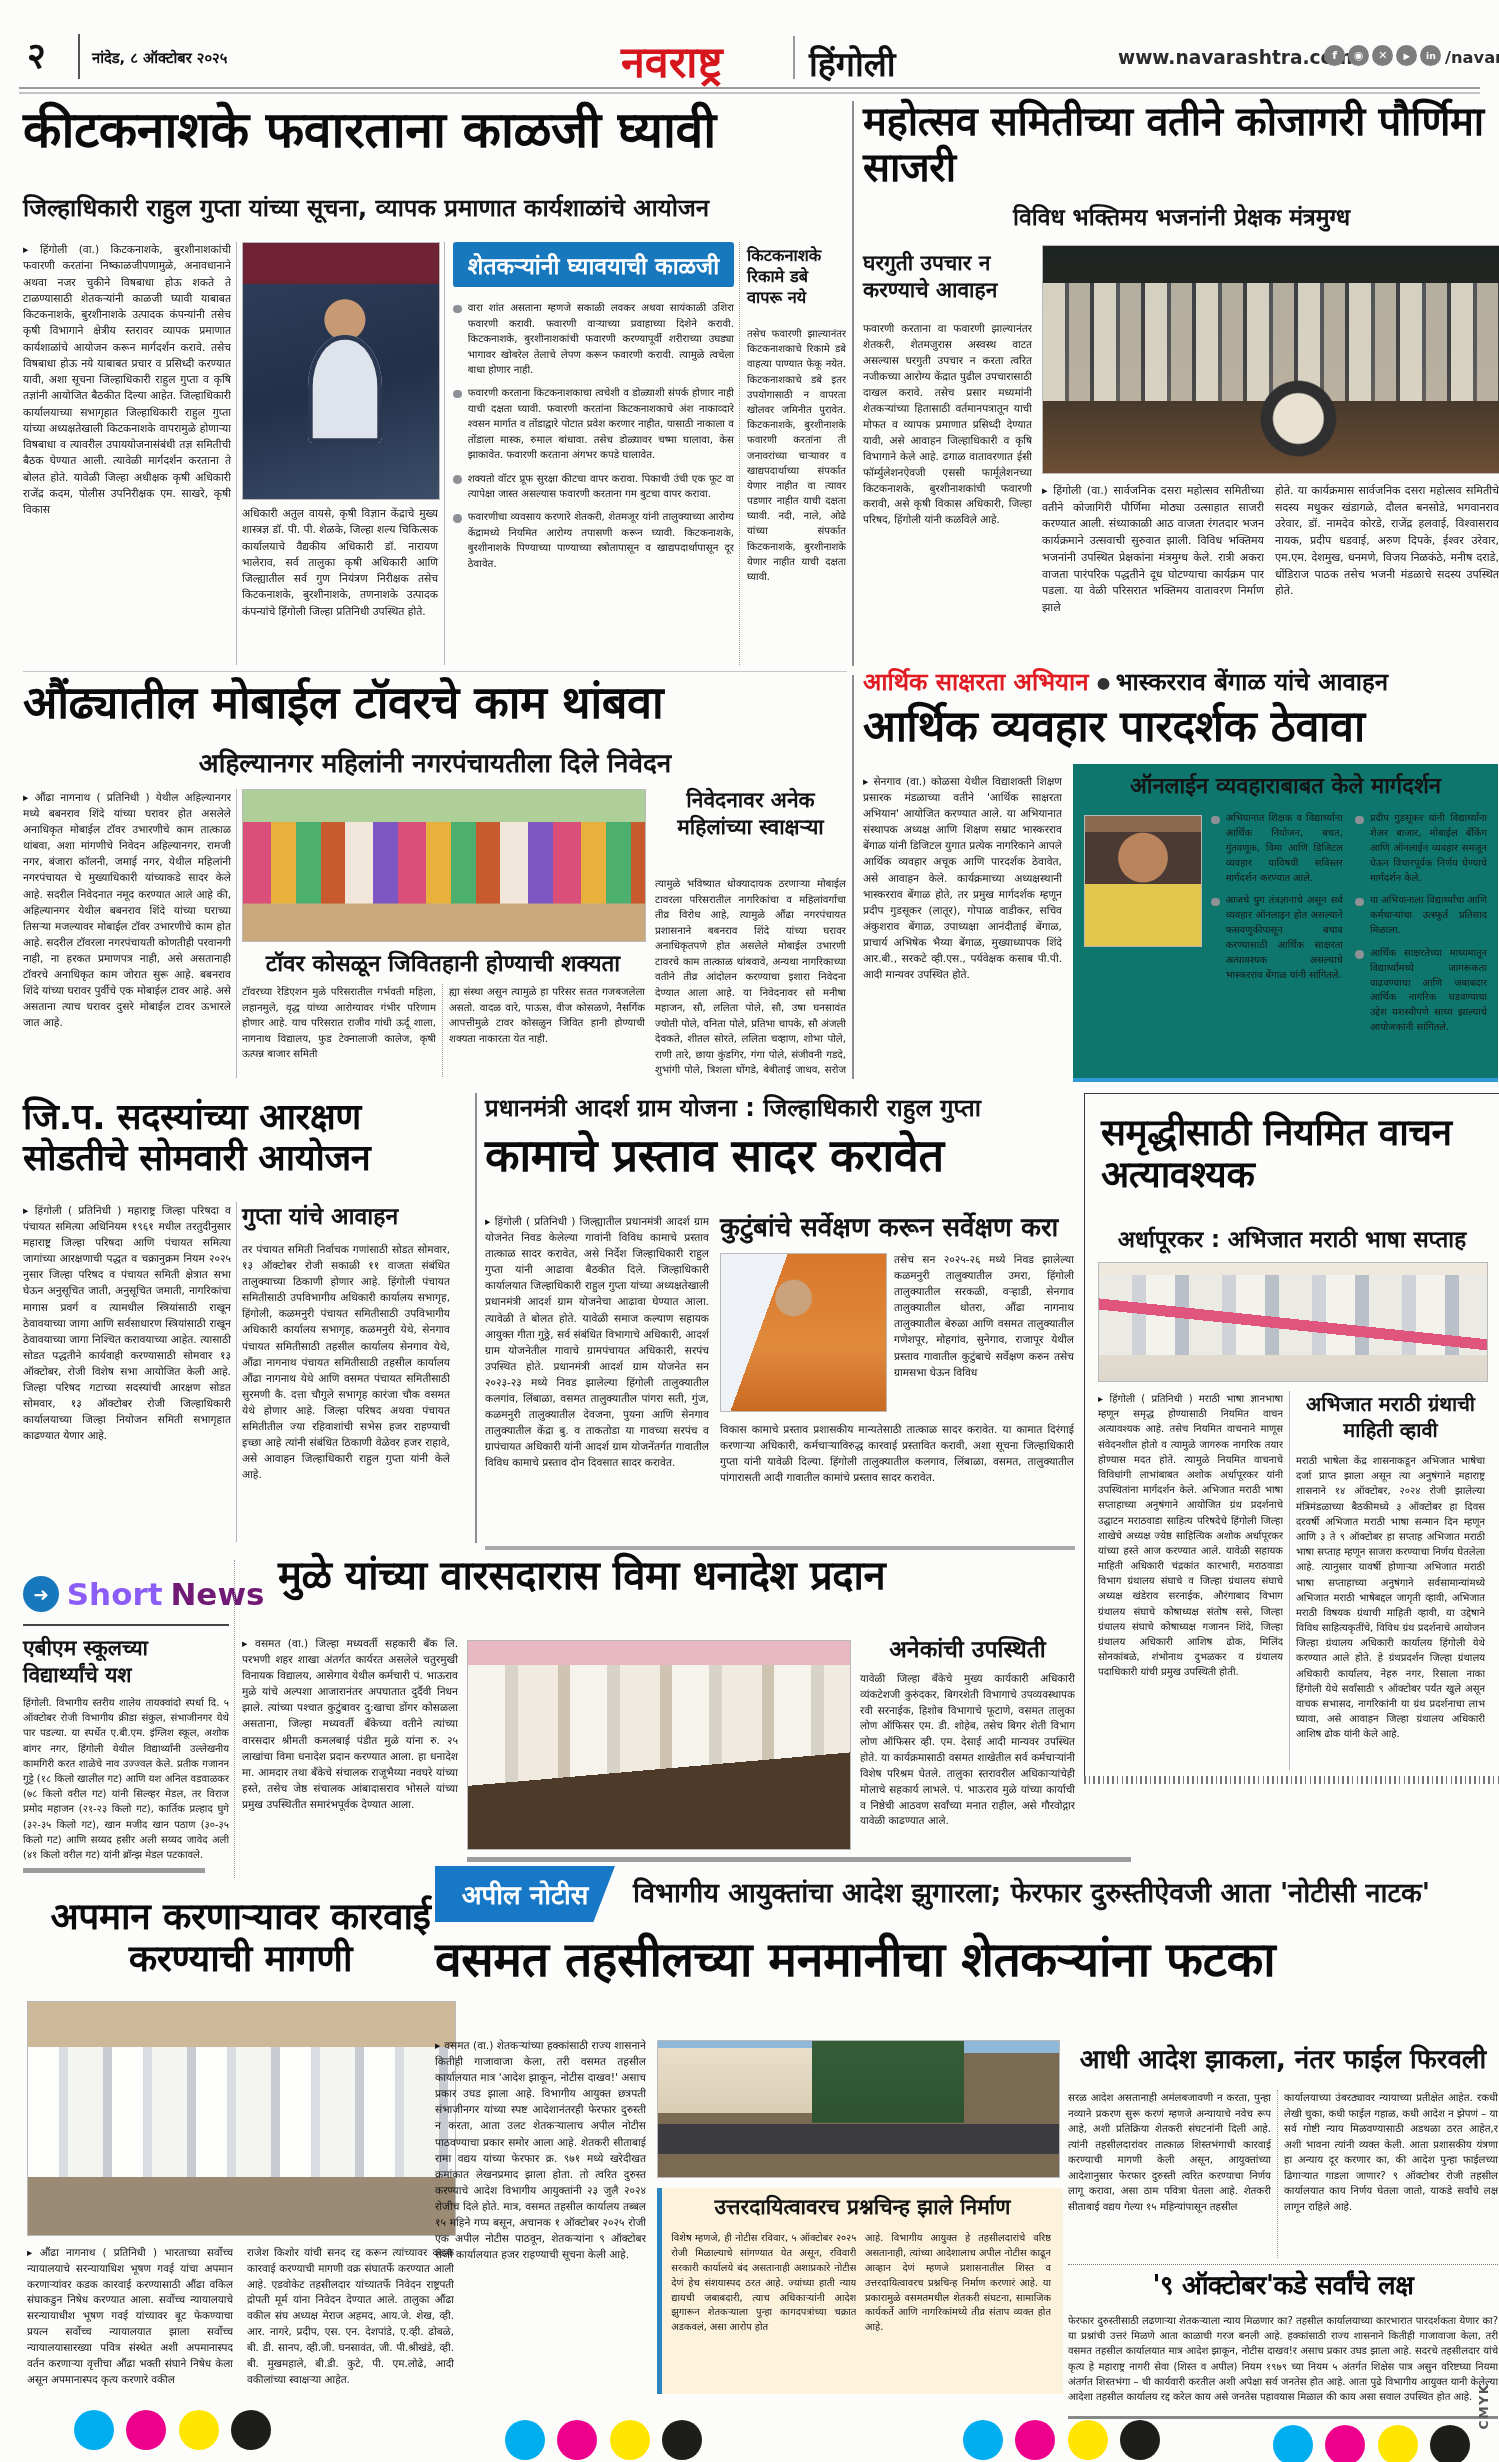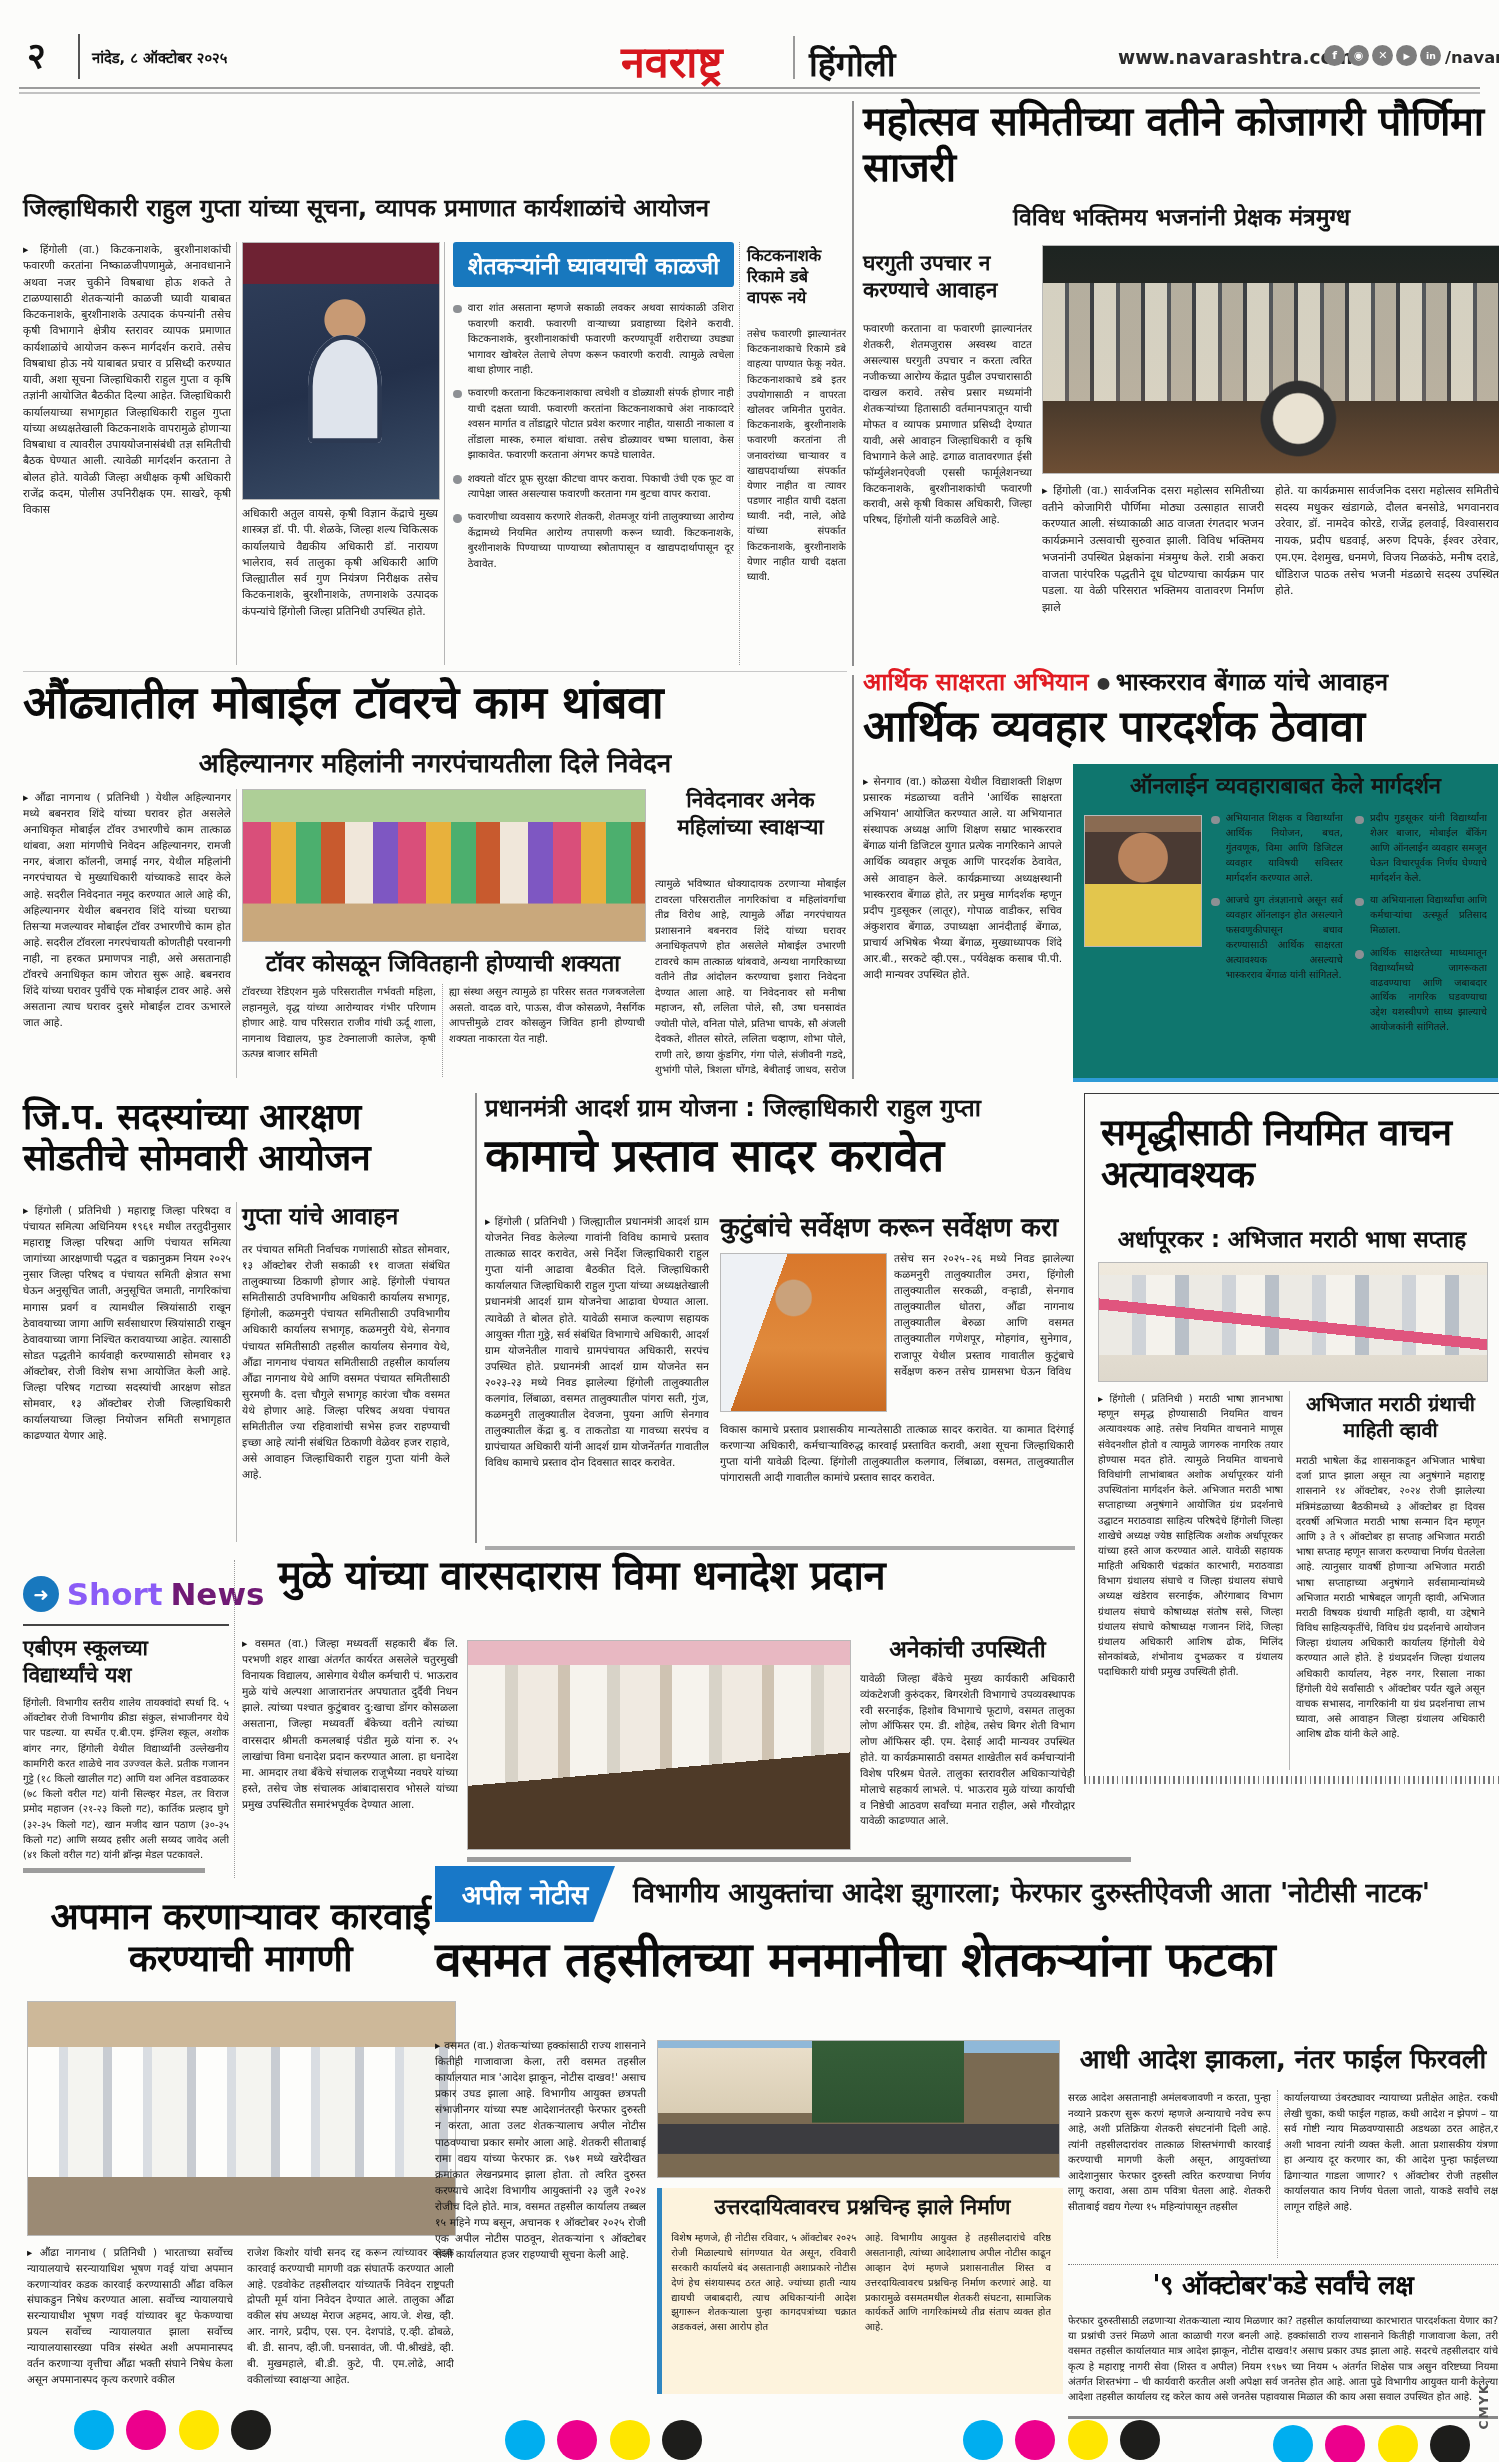--- a/index.html
+++ b/index.html
@@ -57,20 +57,21 @@
     <span class="soc">◉</span>
     <span class="soc">✕</span>
     <span class="soc" style="font-size:8.5px;">▶</span>
     <span class="soc" style="font-size:9.3px;">in</span>
   </div>
   <div class="abs" style="left:1445px;top:48px;font-size:16.3px;font-weight:700;color:#2c2c2c;">/navarashtra</div>
 
   <div class="hrule" style="left:19.4px;top:87px;width:1461px;height:2.3px;"></div>
   <div class="hrule" style="left:19.4px;top:92px;width:1461px;height:1.6px;background:#c2c2c2;"></div>
 
+  <div class="abs hl" style="left:23px;top:102px;width:824px;font-size:50px;">कीटकनाशके फवारताना काळजी घ्यावी</div>
   <div class="abs sub" style="left:23px;top:193px;width:824px;font-size:24px;">जिल्हाधिकारी राहुल गुप्ता यांच्या सूचना, व्यापक प्रमाणात कार्यशाळांचे आयोजन</div>
 
   <div class="abs just lede" style="left:23px;top:242px;width:208px;height:423px;font-size:10.7px;">हिंगोली (वा.) किटकनाशके, बुरशीनाशकांची फवारणी करतांना निष्काळजीपणामुळे, अनावधानाने अथवा नजर चुकीने विषबाधा होऊ शकते ते टाळण्यासाठी शेतकऱ्यांनी काळजी घ्यावी याबाबत किटकनाशके, बुरशीनाशके उत्पादक कंपन्यांनी तसेच कृषी विभागाने क्षेत्रीय स्तरावर व्यापक प्रमाणात कार्यशाळांचे आयोजन करून मार्गदर्शन करावे. तसेच विषबाधा होऊ नये याबाबत प्रचार व प्रसिध्दी करण्यात यावी, अशा सूचना जिल्हाधिकारी राहुल गुप्ता व कृषि तज्ञांनी आयोजित बैठकीत दिल्या आहेत. जिल्हाधिकारी कार्यालयाच्या सभागृहात जिल्हाधिकारी राहुल गुप्ता यांच्या अध्यक्षतेखाली किटकनाशके वापरामुळे होणाऱ्या विषबाधा व त्यावरील उपाययोजनासंबंधी तज्ञ समितीची बैठक घेण्यात आली. त्यावेळी मार्गदर्शन करताना ते बोलत होते. यावेळी जिल्हा अधीक्षक कृषी अधिकारी राजेंद्र कदम, पोलीस उपनिरीक्षक एम. साखरे, कृषी विकास</div>
   <div class="vr" style="left:236px;top:242px;height:423px;"></div>
 
   <div class="ph ph-collector" style="left:242px;top:242px;width:196px;height:256px;"></div>
   <div class="abs just" style="left:242px;top:506px;width:196px;height:159px;font-size:10.7px;">अधिकारी अतुल वायसे, कृषी विज्ञान केंद्राचे मुख्य शास्त्रज्ञ डॉ. पी. पी. शेळके, जिल्हा शल्य चिकित्सक कार्यालयाचे वैद्यकीय अधिकारी डॉ. नारायण भालेराव, सर्व तालुका कृषी अधिकारी आणि जिल्ह्यातील सर्व गुण नियंत्रण निरीक्षक तसेच किटकनाशके, बुरशीनाशके, तणनाशके उत्पादक कंपन्यांचे हिंगोली जिल्हा प्रतिनिधी उपस्थित होते.</div>
   <div class="vr" style="left:444px;top:242px;height:423px;"></div>
 
   <div class="abs bluebar" style="left:453px;top:242px;width:281px;height:45px;font-size:23px;">शेतकऱ्यांनी घ्यावयाची काळजी</div>
@@ -170,21 +171,21 @@
   <div class="vr" style="left:236px;top:1202px;height:340px;"></div>
   <div class="abs sub" style="left:242px;top:1202px;width:208px;font-size:23px;">गुप्ता यांचे आवाहन</div>
   <div class="abs just" style="left:242px;top:1241px;width:208px;height:301px;font-size:10.6px;">तर पंचायत समिती निर्वाचक गणांसाठी सोडत सोमवार, १३ ऑक्टोबर रोजी सकाळी ११ वाजता संबंधित तालुक्याच्या ठिकाणी होणार आहे. हिंगोली पंचायत समितीसाठी उपविभागीय अधिकारी कार्यालय सभागृह, हिंगोली, कळमनुरी पंचायत समितीसाठी उपविभागीय अधिकारी कार्यालय सभागृह, कळमनुरी येथे, सेनगाव पंचायत समितीसाठी तहसील कार्यालय सेनगाव येथे, औंढा नागनाथ पंचायत समितीसाठी तहसील कार्यालय औंढा नागनाथ येथे आणि वसमत पंचायत समितीसाठी सुरमणी कै. दत्ता चौगुले सभागृह कारंजा चौक वसमत येथे होणार आहे. जिल्हा परिषद अथवा पंचायत समितीतील ज्या रहिवाशांची सभेस हजर राहण्याची इच्छा आहे त्यांनी संबंधित ठिकाणी वेळेवर हजर राहावे, असे आवाहन जिल्हाधिकारी राहुल गुप्ता यांनी केले आहे.</div>
   <div class="vr" style="left:475px;top:1093px;height:450px;background:#8e8e8e;width:1.6px;"></div>
 
   <div class="abs sub" style="left:485px;top:1093px;width:590px;font-size:24px;">प्रधानमंत्री आदर्श ग्राम योजना : जिल्हाधिकारी राहुल गुप्ता</div>
   <div class="abs hl" style="left:485px;top:1130px;width:590px;font-size:45px;">कामाचे प्रस्ताव सादर करावेत</div>
   <div class="abs just lede" style="left:485px;top:1213px;width:224px;height:329px;font-size:10.6px;">हिंगोली ( प्रतिनिधी ) जिल्ह्यातील प्रधानमंत्री आदर्श ग्राम योजनेत निवड केलेल्या गावांनी विविध कामाचे प्रस्ताव तात्काळ सादर करावेत, असे निर्देश जिल्हाधिकारी राहुल गुप्ता यांनी आढावा बैठकीत दिले. जिल्हाधिकारी कार्यालयात जिल्हाधिकारी राहुल गुप्ता यांच्या अध्यक्षतेखाली प्रधानमंत्री आदर्श ग्राम योजनेचा आढावा घेण्यात आला. त्यावेळी ते बोलत होते. यावेळी समाज कल्याण सहायक आयुक्त गीता गुठ्ठे, सर्व संबंधित विभागाचे अधिकारी, आदर्श ग्राम योजनेतील गावाचे ग्रामपंचायत अधिकारी, सरपंच उपस्थित होते. प्रधानमंत्री आदर्श ग्राम योजनेत सन २०२३-२३ मध्ये निवड झालेल्या हिंगोली तालुक्यातील कलगांव, लिंबाळा, वसमत तालुक्यातील पांगरा सती, गुंज, कळमनुरी तालुक्यातील देवजना, पुयना आणि सेनगाव तालुक्यातील केंद्रा बु. व ताकतोडा या गावच्या सरपंच व ग्रापंचायत अधिकारी यांनी आदर्श ग्राम योजनेंतर्गत गावातील विविध कामाचे प्रस्ताव दोन दिवसात सादर करावेत.</div>
   <div class="abs sub" style="left:720px;top:1211px;width:354px;font-size:26px;">कुटुंबांचे सर्वेक्षण करून सर्वेक्षण करा</div>
   <div class="ph ph-orange" style="left:720px;top:1253px;width:165px;height:157px;"></div>
-  <div class="abs just" style="left:894px;top:1251px;width:180px;height:161px;font-size:10.6px;font-family:Liberation Mono, monospace;">तसेच सन २०२५-२६ मध्ये निवड झालेल्या कळमनुरी तालुक्यातील उमरा, हिंगोली तालुक्यातील सरकळी, वऱ्हाडी, सेनगाव तालुक्यातील धोतरा, औंढा नागनाथ तालुक्यातील बेरुळा आणि वसमत तालुक्यातील गणेशपूर, मोहगांव, सुनेगाव, राजापूर येथील प्रस्ताव गावातील कुटुंबाचे सर्वेक्षण करुन तसेच ग्रामसभा घेऊन विविध</div>
+  <div class="abs just" style="left:894px;top:1251px;width:180px;height:161px;font-size:10.6px;">तसेच सन २०२५-२६ मध्ये निवड झालेल्या कळमनुरी तालुक्यातील उमरा, हिंगोली तालुक्यातील सरकळी, वऱ्हाडी, सेनगाव तालुक्यातील धोतरा, औंढा नागनाथ तालुक्यातील बेरुळा आणि वसमत तालुक्यातील गणेशपूर, मोहगांव, सुनेगाव, राजापूर येथील प्रस्ताव गावातील कुटुंबाचे सर्वेक्षण करुन तसेच ग्रामसभा घेऊन विविध</div>
   <div class="abs just" style="left:720px;top:1421px;width:354px;height:121px;font-size:10.6px;">विकास कामाचे प्रस्ताव प्रशासकीय मान्यतेसाठी तात्काळ सादर करावेत. या कामात दिरंगाई करणाऱ्या अधिकारी, कर्मचाऱ्याविरुद्ध कारवाई प्रस्तावित करावी, अशा सूचना जिल्हाधिकारी गुप्ता यांनी यावेळी दिल्या. हिंगोली तालुक्यातील कलगाव, लिंबाळा, वसमत, तालुक्यातील पांगारासती आदी गावातील कामांचे प्रस्ताव सादर करावेत.</div>
   <div class="hrule" style="left:485px;top:1546px;width:590px;height:3.9px;background:#aaa;"></div>
 
   <div class="gbox-border" style="left:1084px;top:1093px;width:415px;height:683px;"></div>
   <div class="abs hl" style="left:1101px;top:1112px;width:382px;font-size:37px;">समृद्धीसाठी नियमित वाचन अत्यावश्यक</div>
   <div class="abs sub" style="left:1098px;top:1225px;width:388px;font-size:22.5px;text-align:center;">अर्धापूरकर : अभिजात मराठी भाषा सप्ताह</div>
   <div class="ph ph-ribbon" style="left:1098px;top:1262px;width:388px;height:118px;"></div>
   <div class="abs just lede" style="left:1098px;top:1391px;width:185px;height:379px;font-size:10px;">हिंगोली ( प्रतिनिधी ) मराठी भाषा ज्ञानभाषा म्हणून समृद्ध होण्यासाठी नियमित वाचन अत्यावश्यक आहे. तसेच नियमित वाचनाने माणूस संवेदनशील होतो व त्यामुळे जागरुक नागरिक तयार होण्यास मदत होते. त्यामुळे नियमित वाचनाचे विविधांगी लाभांबाबत अशोक अर्धापूरकर यांनी उपस्थितांना मार्गदर्शन केले. अभिजात मराठी भाषा सप्ताहाच्या अनुषंगाने आयोजित ग्रंथ प्रदर्शनाचे उद्घाटन मराठवाडा साहित्य परिषदेचे हिंगोली जिल्हा शाखेचे अध्यक्ष ज्येष्ठ साहित्यिक अशोक अर्धापूरकर यांच्या हस्ते आज करण्यात आले. यावेळी सहायक माहिती अधिकारी चंद्रकांत कारभारी, मराठवाडा विभाग ग्रंथालय संघाचे व जिल्हा ग्रंथालय संघाचे अध्यक्ष खंडेराव सरनाईक, औरंगाबाद विभाग ग्रंथालय संघाचे कोषाध्यक्ष संतोष ससे, जिल्हा ग्रंथालय संघाचे कोषाध्यक्ष गजानन शिंदे, जिल्हा ग्रंथालय अधिकारी आशिष ढोक, मिलिंद सोनकांबळे, शंभोनाथ दुभळकर व ग्रंथालय पदाधिकारी यांची प्रमुख उपस्थिती होती.</div>
   <div class="vr" style="left:1289px;top:1391px;height:379px;"></div>
   <div class="abs sub" style="left:1296px;top:1391px;width:189px;font-size:20px;text-align:center;line-height:1.3;">अभिजात मराठी ग्रंथाची माहिती व्हावी</div>

